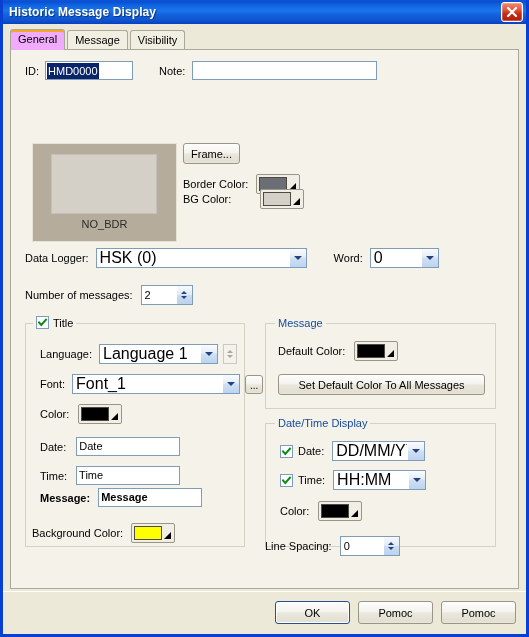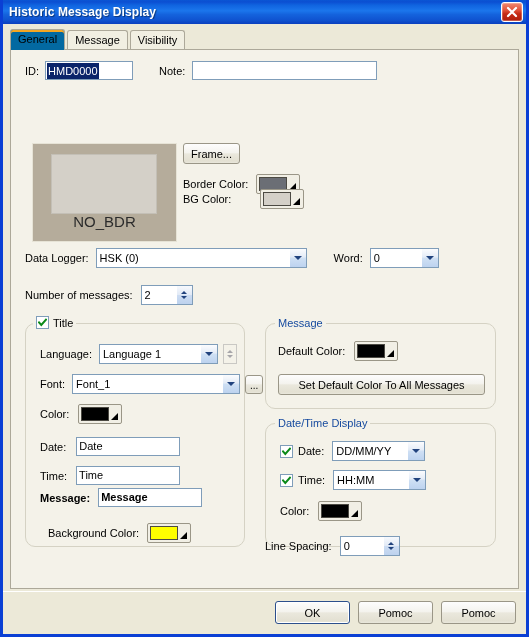--- a/index.html
+++ b/index.html
@@ -73,21 +73,21 @@
     border: 1px solid #aca899;
     border-bottom: none;
     border-radius: 3px 3px 0 0;
     color: #000;
     cursor: pointer;
     position: relative;
   }
   .tab.active {
     height: 20px;
     line-height: 19px;
-    background: #0369a1;
+    background: #f0abfc;
     border-color: #aca899;
     z-index: 3;
     margin-bottom: -1px;
     box-shadow: inset 0 2px 0 #f5a623;
   }
 
   #tabpanel {
     position: absolute;
     left: 7px; top: 49px;
     width: 509px; height: 540px;
@@ -123,21 +123,21 @@
     margin: 1px 0 0 1px;
   }
 
   .combo {
     box-sizing: border-box;
     border: 1px solid #7f9db9;
     background: #ffffff;
     height: 20px;
     display: flex;
     align-items: center;
-    font-size: 11px;
+    font-size: 16px;
     cursor: pointer;
     position: relative;
   }
   .combo .cval { flex: 1; padding-left: 3px; white-space: nowrap; overflow: hidden; }
   .combo .cbtn {
     width: 16px; height: 18px;
     margin: 0 0 0 0;
     background: linear-gradient(to bottom, #fbfcfe 0%, #e4ecf7 45%, #cfe0f4 50%, #bdd3ef 100%);
     border-left: 1px solid #ffffff;
     display: flex; align-items: center; justify-content: center;
@@ -232,21 +232,21 @@
     align-items: center; justify-content: center;
     cursor: pointer;
     flex: none;
   }
   .chk svg { display: block; }
 
   .group {
     position: absolute;
     box-sizing: border-box;
     border: 1px solid #d5d2c4;
-    border-radius: 10px;
+    border-radius: 0;
   }
   .group > .gtitle {
     position: absolute;
     top: -7px; left: 9px;
     background: #f4f2e9;
     padding: 0 3px;
     color: #14499e;
     font-size: 11px;
     white-space: nowrap;
   }
@@ -276,21 +276,21 @@
     left: 18px; top: 10px;
     width: 106px; height: 60px;
     background: #d4d0c8;
     border: 1px solid #c3bfb6;
     box-sizing: border-box;
   }
   #preview .plabel {
     position: absolute;
     left: 0; right: 0; bottom: 11px;
     text-align: center;
-    font-size: 15px;
+    font-size: 11px;
     color: #2b2b2b;
   }
 
   
   #bottombar {
     position: absolute;
     left: 0; right: 0; bottom: 0;
     height: 42px;
     background: #ece9d8;
     border-top: 1px solid #ffffff;
@@ -437,21 +437,21 @@
       <div class="row" style="left:14px; top:142px;">
         <span class="lbl">Time:</span>
         <div class="txt" style="width:104px; margin-left:9px;">Time</div>
       </div>
 
       <div class="row" style="left:14px; top:164px;font-weight:bold;">
         <span class="lbl">Message:</span>
         <div class="txt" style="width:104px; margin-left:8px;">Message</div>
       </div>
 
-      <div class="row" style="left:22px; top:199px;">
+      <div class="row" style="left:6px; top:199px;">
         <span class="lbl">Background Color:</span>
         <div class="swatch" id="sw-titlebg" style="margin-left:8px;">
           <div class="color" style="background: rgb(255, 255, 0);"></div>
           <div class="tri"></div>
         </div>
       </div>
     </div>
 
     <div class="group" style="left:254px; top:273px; width:231px; height:86px;">
       <div class="gtitle">Message</div>

